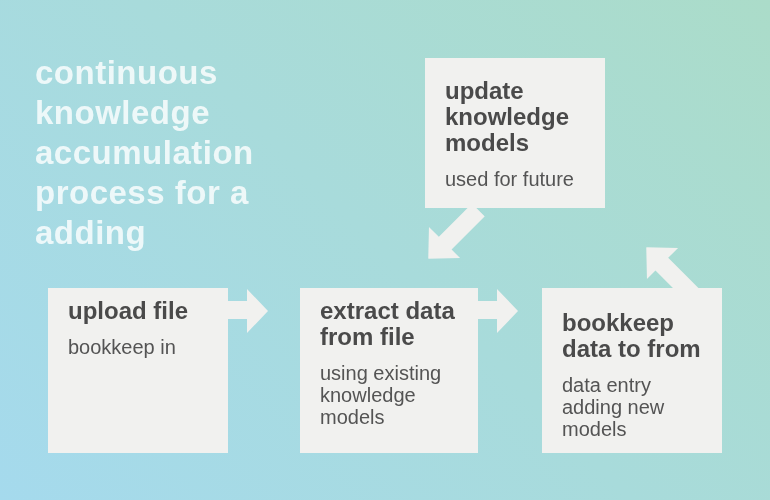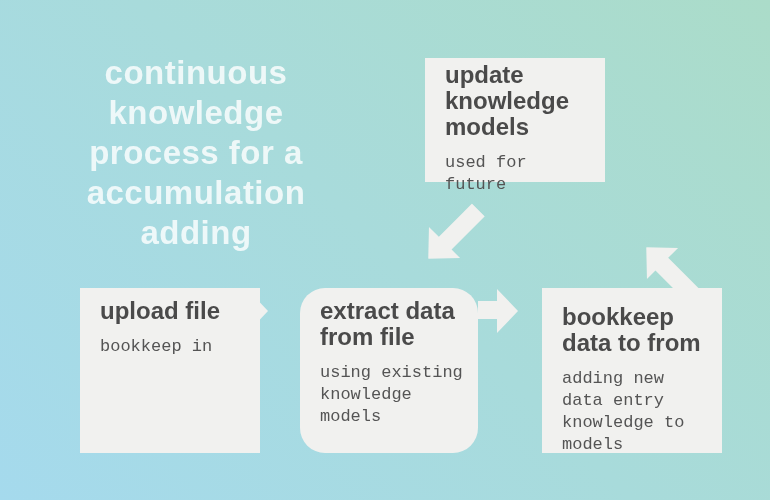--- a/index.html
+++ b/index.html
@@ -13,53 +13,51 @@
   }
   .canvas {
     position: relative;
     width: 770px;
     height: 500px;
     overflow: hidden;
     background: linear-gradient(45deg, var(--gradient-start, #a5daed), var(--gradient-end, #abdcc9));
   }
   .heading {
     position: absolute;
-    left: 46px;
+    left: 35px;
     top: 53px;
     width: 300px;
     font-size: 33px;
     font-weight: bold;
     line-height: 40px;
     color: var(--heading-text, rgba(255,255,255,0.8));
     letter-spacing: 0.5px;
-    text-align: center;
   }
   .node {
     position: absolute;
     background: var(--box-bg, #f1f1ef);
     box-sizing: border-box;
     z-index: 2;
   }
   .node-title {
     font-size: 24px;
     font-weight: bold;
     line-height: 26px;
     color: var(--title-text, #4a4a4a);
   }
   .node-subtitle {
     margin-top: 12px;
-    font-size: 17px;
+    font-size: 20px;
     line-height: 22px;
     color: var(--subtitle-text, #545454);
-    font-family: Liberation Mono, monospace;
   }
-  .node-update   { left: 425px; top: 58px;  width: 180px; height: 124px; padding: 4px 14px 0 20px; }
-  .node-upload   { left: 48px;  top: 288px; width: 180px; height: 165px; padding: 10px 14px 0 20px; margin-left: 32px; }
-  .node-extract  { left: 300px; top: 288px; width: 178px; height: 165px; padding: 10px 14px 0 20px; border-radius: 25px; }
-  .node-bookkeep { left: 542px; top: 288px; width: 180px; height: 165px; padding: 16px 14px 0 20px; }
+  .node-update   { left: 425px; top: 58px;  width: 180px; height: 150px; padding: 20px 14px 0 20px; }
+  .node-upload   { left: 48px;  top: 288px; width: 180px; height: 165px; padding: 10px 14px 0 20px; }
+  .node-extract  { left: 300px; top: 288px; width: 178px; height: 165px; padding: 10px 14px 0 20px; }
+  .node-bookkeep { left: 542px; top: 288px; width: 180px; height: 165px; padding: 22px 14px 0 20px; }
   .arrow {
     position: absolute;
     z-index: 1;
   }
   .arrow svg { display: block; }
   .arrow-shape { fill: var(--arrow-fill, #f1f1ef); }
   .arrow-right-1 { left: 228px; top: 289px; width: 40px; height: 44px; }
   .arrow-right-2 { left: 478px; top: 289px; width: 40px; height: 44px; }
   .arrow-sw {
     left: 418px; top: 212px; width: 70px; height: 44px;
@@ -71,22 +69,22 @@
   }
 </style>
 </head>
 <body>
 
 <div class="canvas">
 
   <div class="heading">
     <div>continuous</div>
     <div>knowledge</div>
+    <div>accumulation</div>
     <div>process for a</div>
-    <div>accumulation</div>
     <div>adding</div>
   </div>
 
   <div class="node node-update">
     <div class="node-title">
       <div>update</div>
       <div>knowledge</div>
       <div>models</div>
     </div>
     <div class="node-subtitle">
@@ -114,23 +112,22 @@
       <div>models</div>
     </div>
   </div>
 
   <div class="node node-bookkeep">
     <div class="node-title">
       <div>bookkeep</div>
       <div>data to from</div>
     </div>
     <div class="node-subtitle">
+      <div>data entry</div>
       <div>adding new</div>
-      <div>data entry</div>
-      <div>knowledge to</div>
       <div>models</div>
     </div>
   </div>
 
   <div class="arrow arrow-right-1">
     <svg width="40" height="44" viewBox="0 0 40 44" aria-hidden="true">
       <polygon class="arrow-shape" points="0,12 19,12 19,0 40,22 19,44 19,30 0,30"></polygon>
     </svg>
   </div>
 

